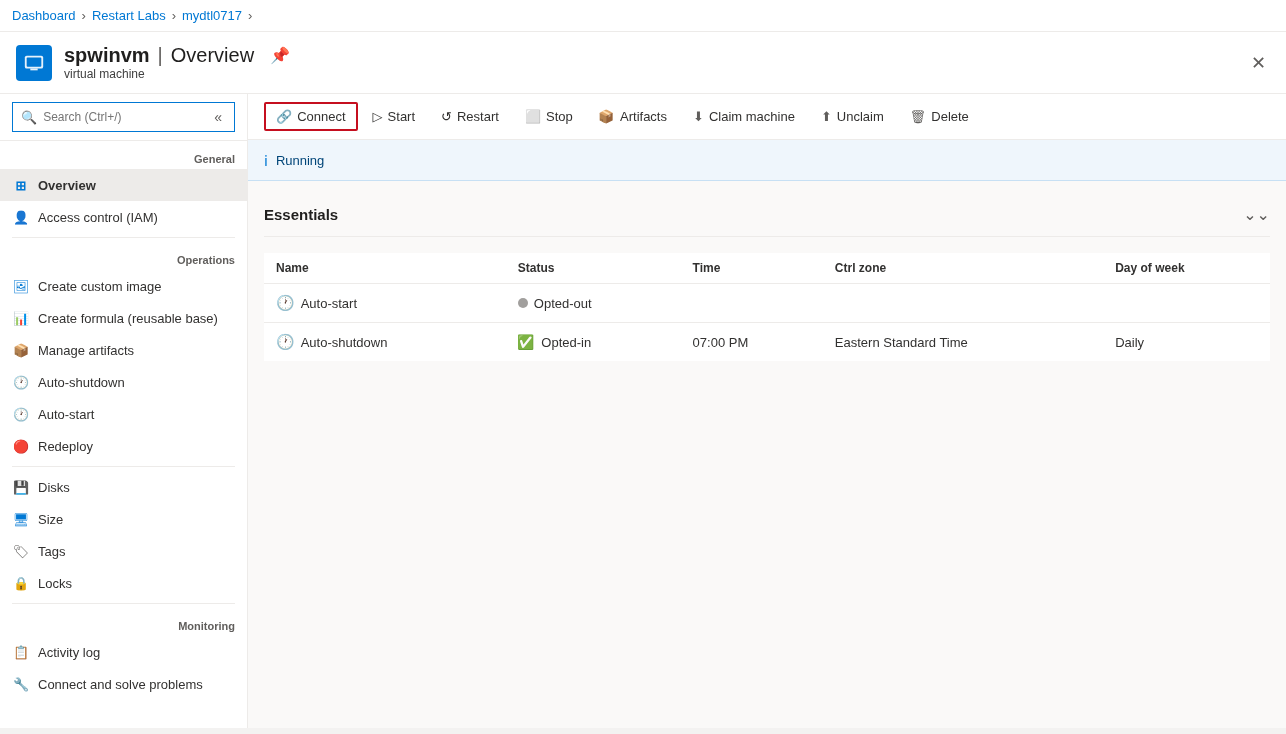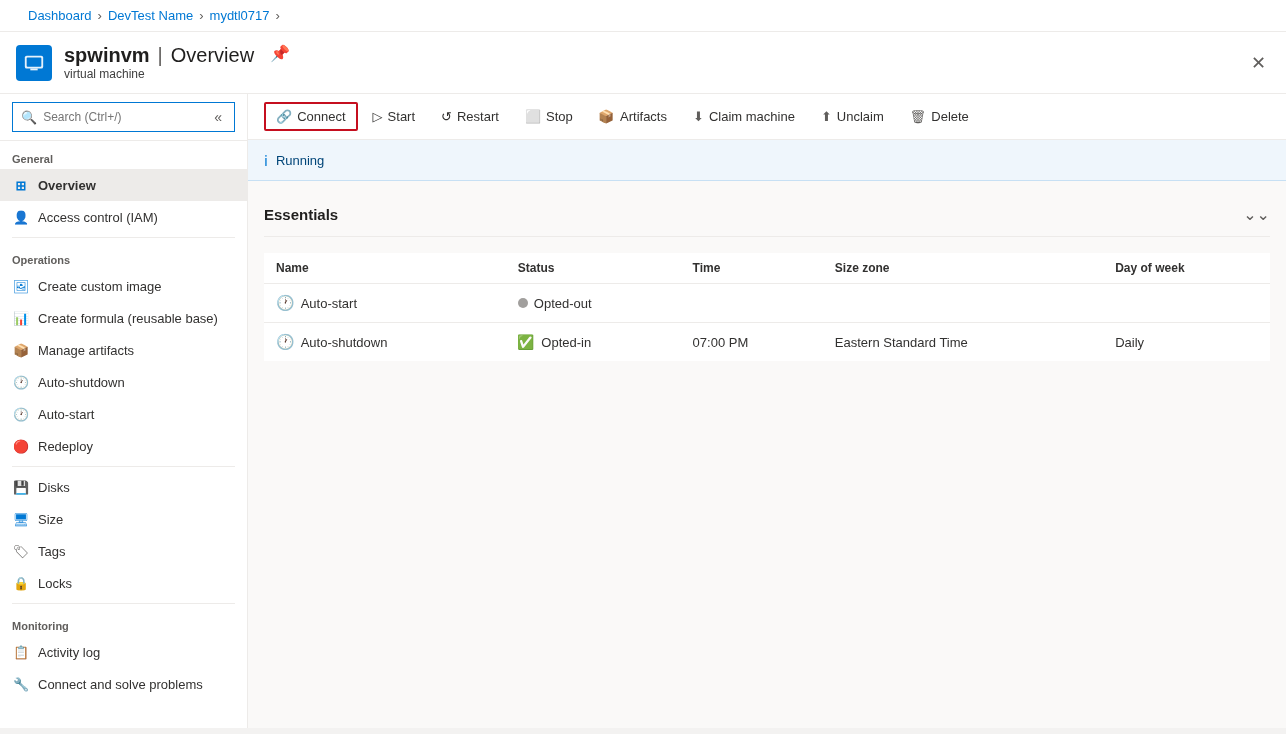--- a/index.html
+++ b/index.html
@@ -1,18 +1,18 @@
 <!DOCTYPE html>
 <html><head>
   <meta charset="utf-8">
   <style>
     * { box-sizing: border-box; margin: 0; padding: 0; font-family: 'Segoe UI', Arial, sans-serif; font-size: 13px; }
     body { background: #f3f2f1; color: #323130; }
 
-    .breadcrumb { display: flex; align-items: center; gap: 6px; padding: 8px 28px; font-size: 12px; color: #0078d4; background: #fff; border-bottom: 1px solid #edebe9; }
+    .breadcrumb { display: flex; align-items: center; gap: 6px; padding: 8px 12px; font-size: 12px; color: #0078d4; background: #fff; border-bottom: 1px solid #edebe9; }
     .breadcrumb span { color: #605e5c; }
     .breadcrumb a { color: #0078d4; text-decoration: none; cursor: pointer; }
 
     .header { display: flex; align-items: center; padding: 12px 16px; background: #fff; border-bottom: 1px solid #edebe9; gap: 12px; }
     .header-icon { width: 36px; height: 36px; background: #0078d4; border-radius: 4px; display: flex; align-items: center; justify-content: center; }
     .header-icon svg { width: 22px; height: 22px; fill: white; }
     .header-title { display: flex; flex-direction: column; }
     .header-title .vm-name { font-size: 20px; font-weight: 600; color: #201f1e; }
     .header-title .vm-type { font-size: 12px; color: #404040; }
     .pin-icon { margin-left: 8px; color: #605e5c; cursor: pointer; font-size: 16px; }
@@ -20,21 +20,21 @@
 
     .layout { display: flex; height: calc(100vh - 100px); }
 
     .sidebar { width: 248px; background: #fff; border-right: 1px solid #edebe9; overflow-y: auto; flex-shrink: 0; }
 
     .search-box { padding: 8px 12px; border-bottom: 1px solid #edebe9; }
     .search-input-wrap { display: flex; align-items: center; border: 1px solid #0078d4; background: #fff; padding: 4px 8px; gap: 6px; }
     .search-input-wrap input { border: none; outline: none; flex: 1; font-size: 12px; color: #0f172a; }
     .chevron-collapse { background: none; border: none; cursor: pointer; color: #605e5c; font-size: 14px; padding: 2px 4px; }
 
-    .section-label { padding: 12px 12px 4px 12px; font-size: 11px; font-weight: 600; color: #605e5c; text-transform: none; }
+    .section-label { padding: 12px 12px 4px 12px; font-size: 11px; font-weight: 600; color: #605e5c; text-transform: none; text-align: right; }
     .nav-item { display: flex; align-items: center; gap: 8px; padding: 7px 12px; cursor: pointer; color: #323130; }
     .nav-item.active { background: #edebe9; font-weight: 600; }
     .nav-item .nav-icon { width: 18px; height: 18px; display: flex; align-items: center; justify-content: center; flex-shrink: 0; }
     .nav-item .nav-label { font-size: 13px; }
     .divider { height: 1px; background: #edebe9; margin: 4px 12px; }
 
     .main { flex: 1; overflow-y: auto; background: #faf9f8; }
 
     .toolbar { display: flex; align-items: center; gap: 4px; padding: 8px 16px; background: #fff; border-bottom: 1px solid #edebe9; flex-wrap: wrap; }
     .toolbar-btn { display: flex; align-items: center; gap: 5px; padding: 5px 10px; background: none; border: 1px solid transparent; cursor: pointer; color: #323130; font-size: 13px; border-radius: 2px; }
@@ -59,36 +59,36 @@
     .status-dot { width: 10px; height: 10px; border-radius: 50%; display: inline-block; }
     .status-dot.gray { background: #a19f9d; }
     .status-check { color: #107c10; font-size: 14px; }
   </style>
 </head>
 <body>
 
 <div class="breadcrumb">
   <a>Dashboard</a>
   <span>›</span>
-  <a>DevTest Name</a>
+  <a>Restart Labs</a>
   <span>›</span>
   <a>mydtl0717</a>
   <span>›</span>
 </div>
 
 <div class="header">
   <div class="header-icon">
     <svg viewBox="0 0 24 24">
         <rect x="2" y="4" width="20" height="14" rx="2" fill="white" opacity="0.9"></rect>
         <rect x="4" y="6" width="16" height="10" rx="1" fill="#0078d4"></rect>
         <rect x="8" y="18" width="8" height="2" fill="white" opacity="0.9"></rect>
       </svg>
   </div>
   <div class="header-title">
-    <div style="display:flex;align-items:flex-start;gap:8px;">
+    <div style="display:flex;align-items:center;gap:8px;">
       <span class="vm-name">spwinvm</span>
       <span style="font-size:20px;color:#605e5c;">|</span>
       <span style="font-size:20px;font-weight:400;color:#201f1e;">Overview</span>
       <span class="pin-icon" title="Pin">📌</span>
     </div>
     <span class="vm-type">virtual machine</span>
   </div>
   <button class="close-btn">✕</button>
 </div>
 
@@ -219,21 +219,21 @@
         <button class="essentials-expand">⌄⌄</button>
       </div>
 
       <div>
         <table class="table">
           <thead>
             <tr>
               <th>Name</th>
               <th>Status</th>
               <th>Time</th>
-              <th>Size zone</th>
+              <th>Ctrl zone</th>
               <th>Day of week</th>
             </tr>
           </thead>
           <tbody>
             <tr>
               <td>
                 <span style="display:flex;align-items:center;gap:6px;">
                   <span style="color:#0078d4;font-size:15px;">🕐</span>
                   <span>Auto-start</span>
                 </span>

